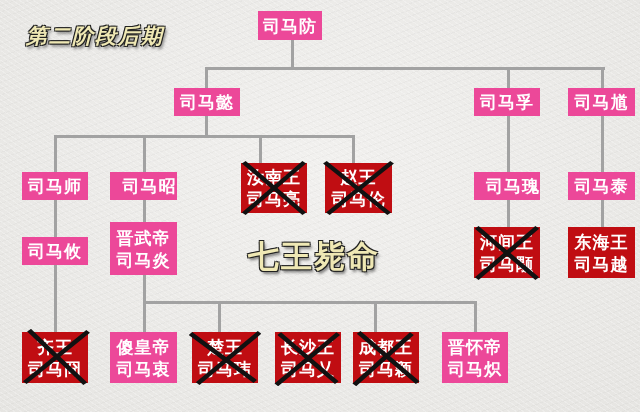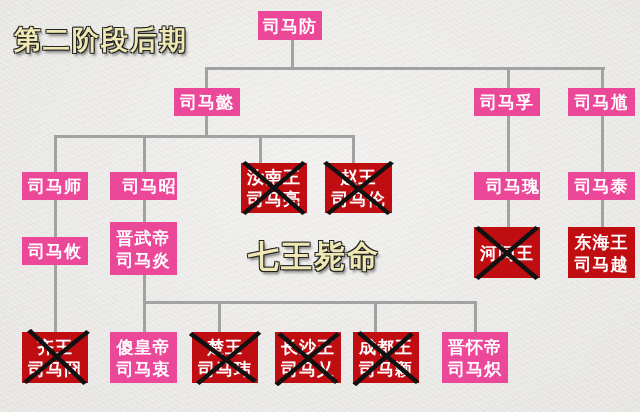--- a/index.html
+++ b/index.html
@@ -25,21 +25,21 @@
   .cross { position: absolute; left: -3px; top: -3px; width: calc(100% + 6px); height: calc(100% + 6px); pointer-events: none; }
   .title {
     position: absolute; color: #efe8b4; font-family: "DejaVu Serif", serif;
     font-weight: bold; letter-spacing: 2px;
     text-shadow: 1px 1px 0 #222, -1px 1px 0 #222, 1px -1px 0 #222, -1px -1px 0 #222, 2px 3px 3px rgba(0,0,0,0.5);
   }
 </style>
 </head>
 <body>
 
-<div class="title" style="left:14px; top:22px; font-size:27px;">第二阶段后期</div>
+<div class="title" style="left:26px; top:22px; font-size:21px;font-style:italic;">第二阶段后期</div>
 <div class="title" style="left:248px; top:236px; font-size:31px;">七王毙命</div>
 
 <div>
 
   <div class="line" style="left:291px; top:40px; width:3px; height:29px;"></div>
   <div class="line" style="left:205px; top:67px; width:400px; height:3px;"></div>
   <div class="line" style="left:205px; top:67px; width:3px; height:22px;"></div>
   <div class="line" style="left:507px; top:67px; width:3px; height:22px;"></div>
   <div class="line" style="left:601px; top:67px; width:3px; height:22px;"></div>
 
@@ -113,20 +113,21 @@
 <div class="node gray" style="left:22px; top:237px; width:66px; height:28px;">
   <span>司马攸</span>
 </div>
 <div class="node gray" style="left:110px; top:222px; width:67px; height:53px;">
   <span>晋武帝</span>
   <span>司马炎</span>
 </div>
 
 <div class="node red" style="left:474px; top:227px; width:66px; height:51px;">
   <span>河间王</span>
+  <span>司马颙</span>
   <svg class="cross" viewBox="0 0 100 100" preserveAspectRatio="none">
       <line x1="8" y1="6" x2="92" y2="96" stroke="#111" stroke-width="7"></line>
       <line x1="92" y1="6" x2="8" y2="96" stroke="#111" stroke-width="7"></line>
     </svg>
 </div>
 <div class="node red" style="left:568px; top:227px; width:67px; height:51px;">
   <span>东海王</span>
   <span>司马越</span>
 </div>
 

